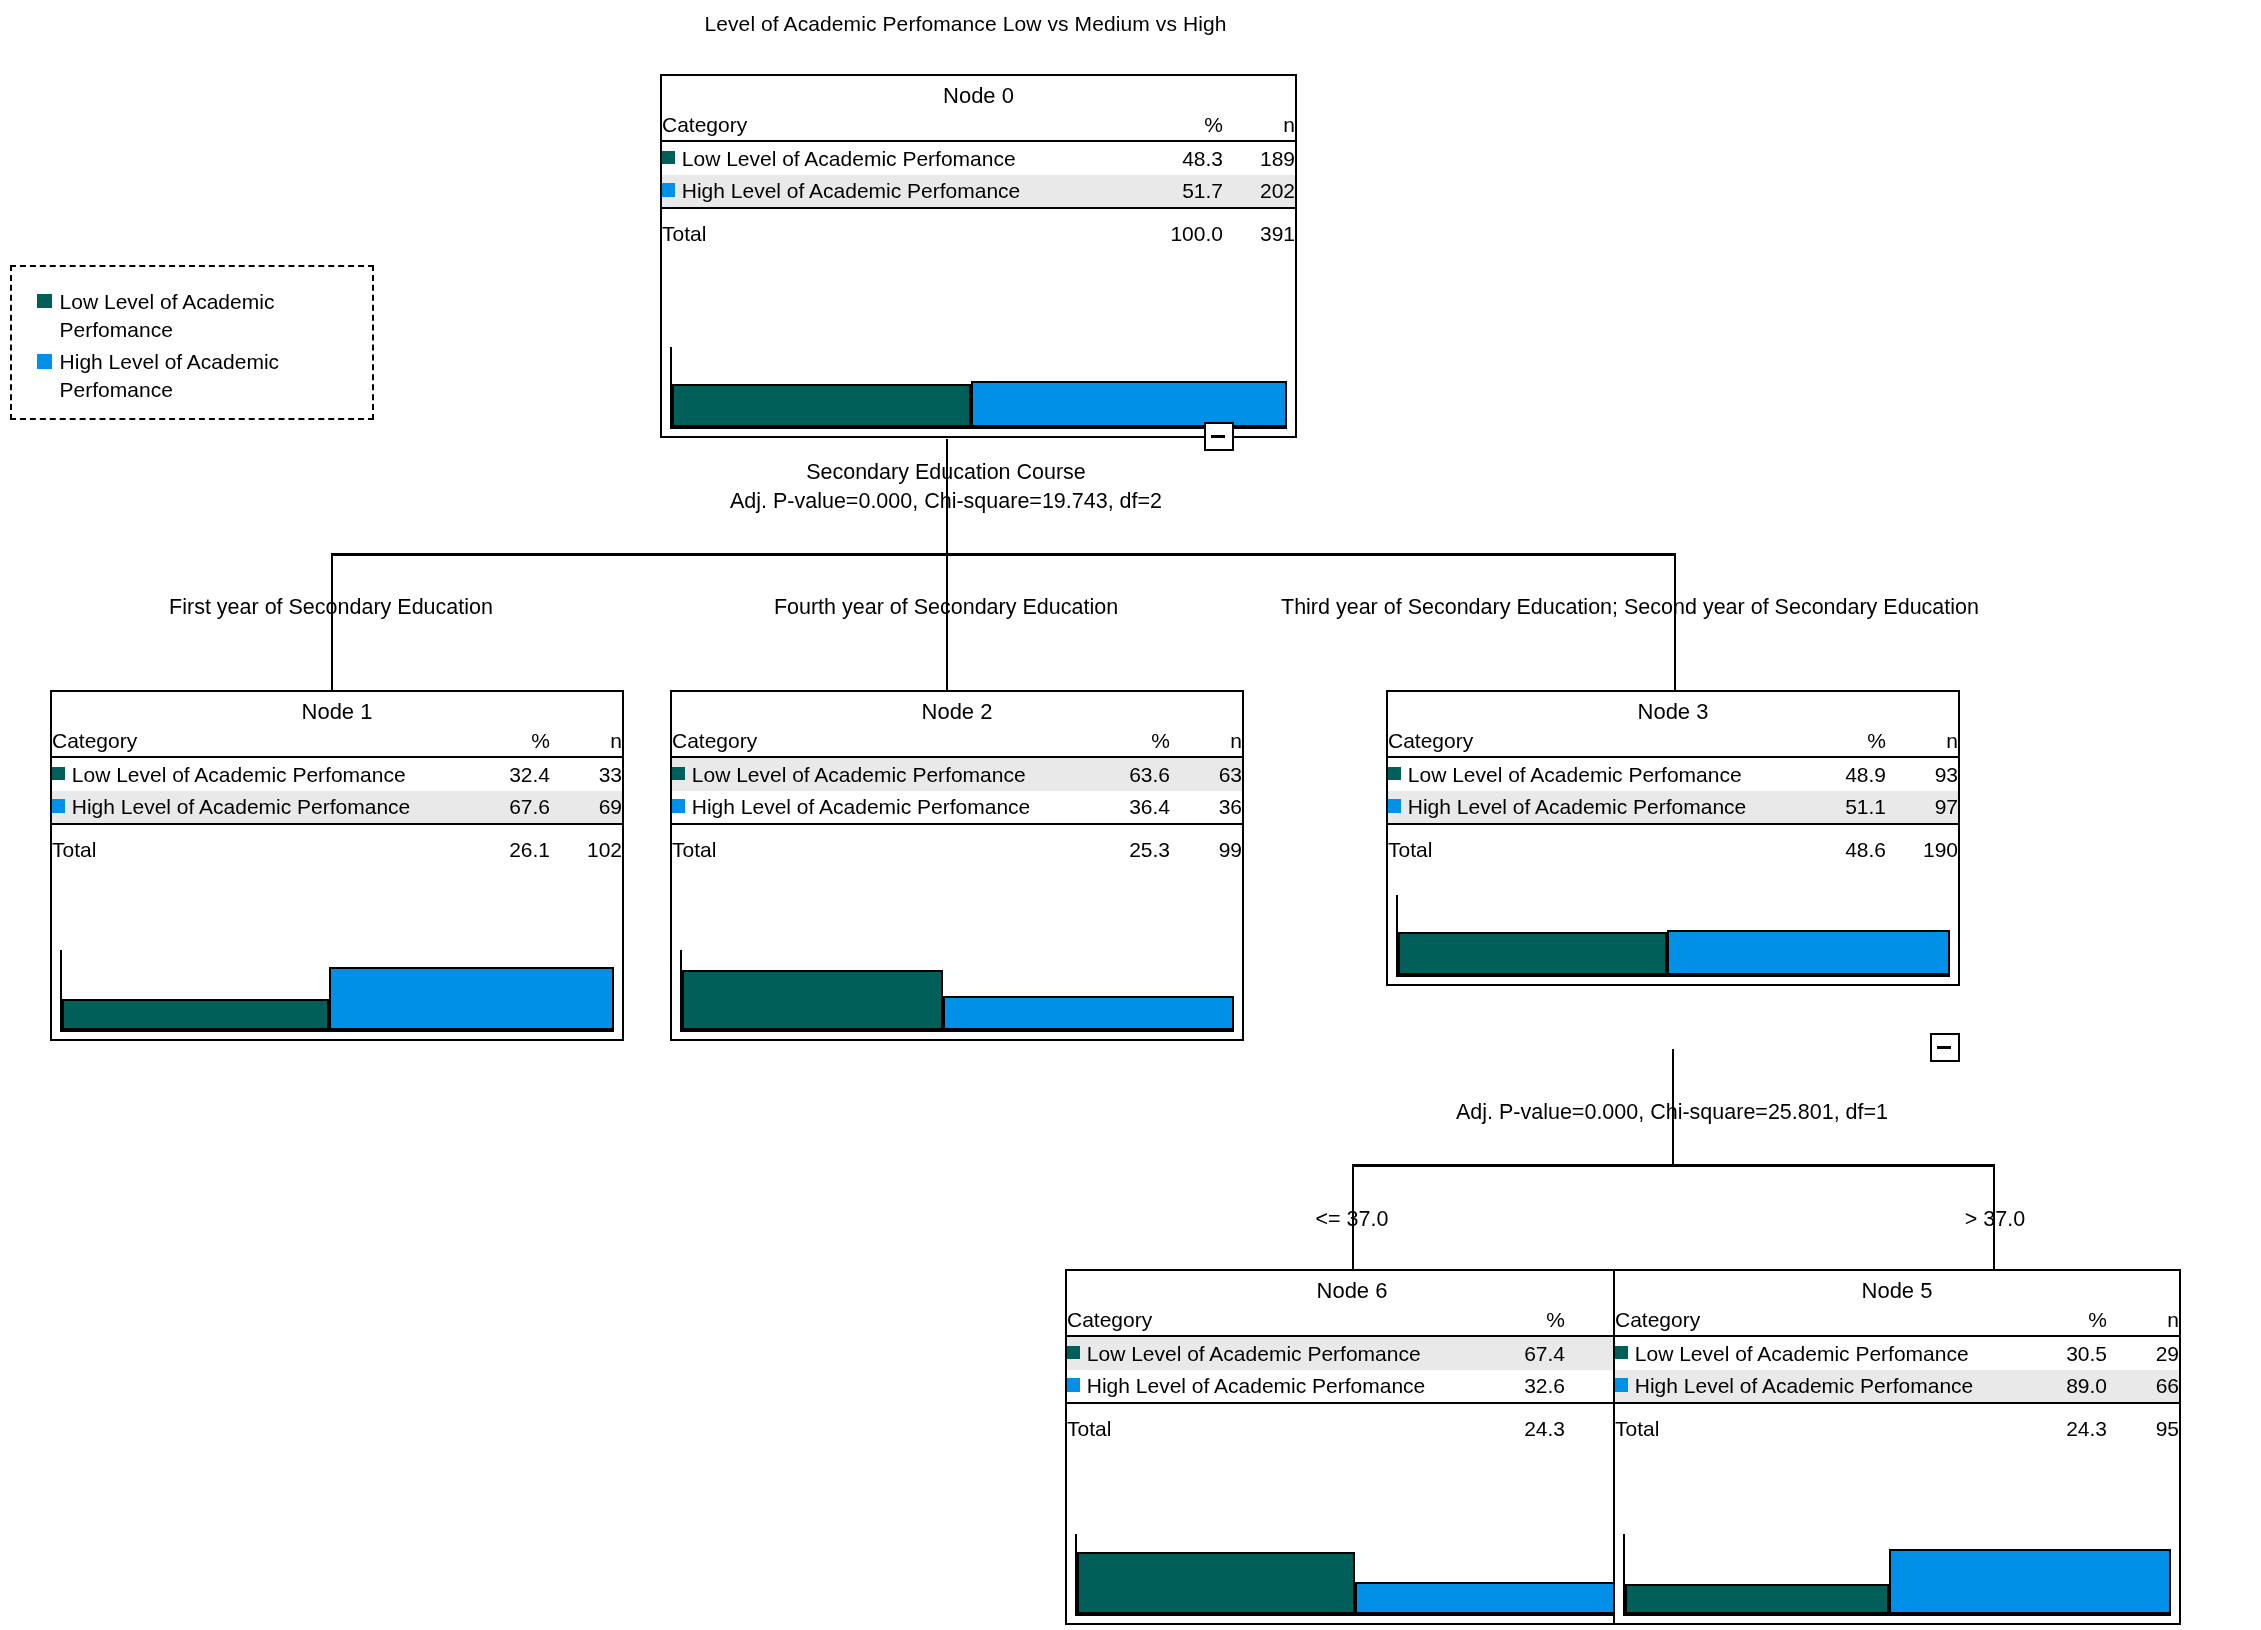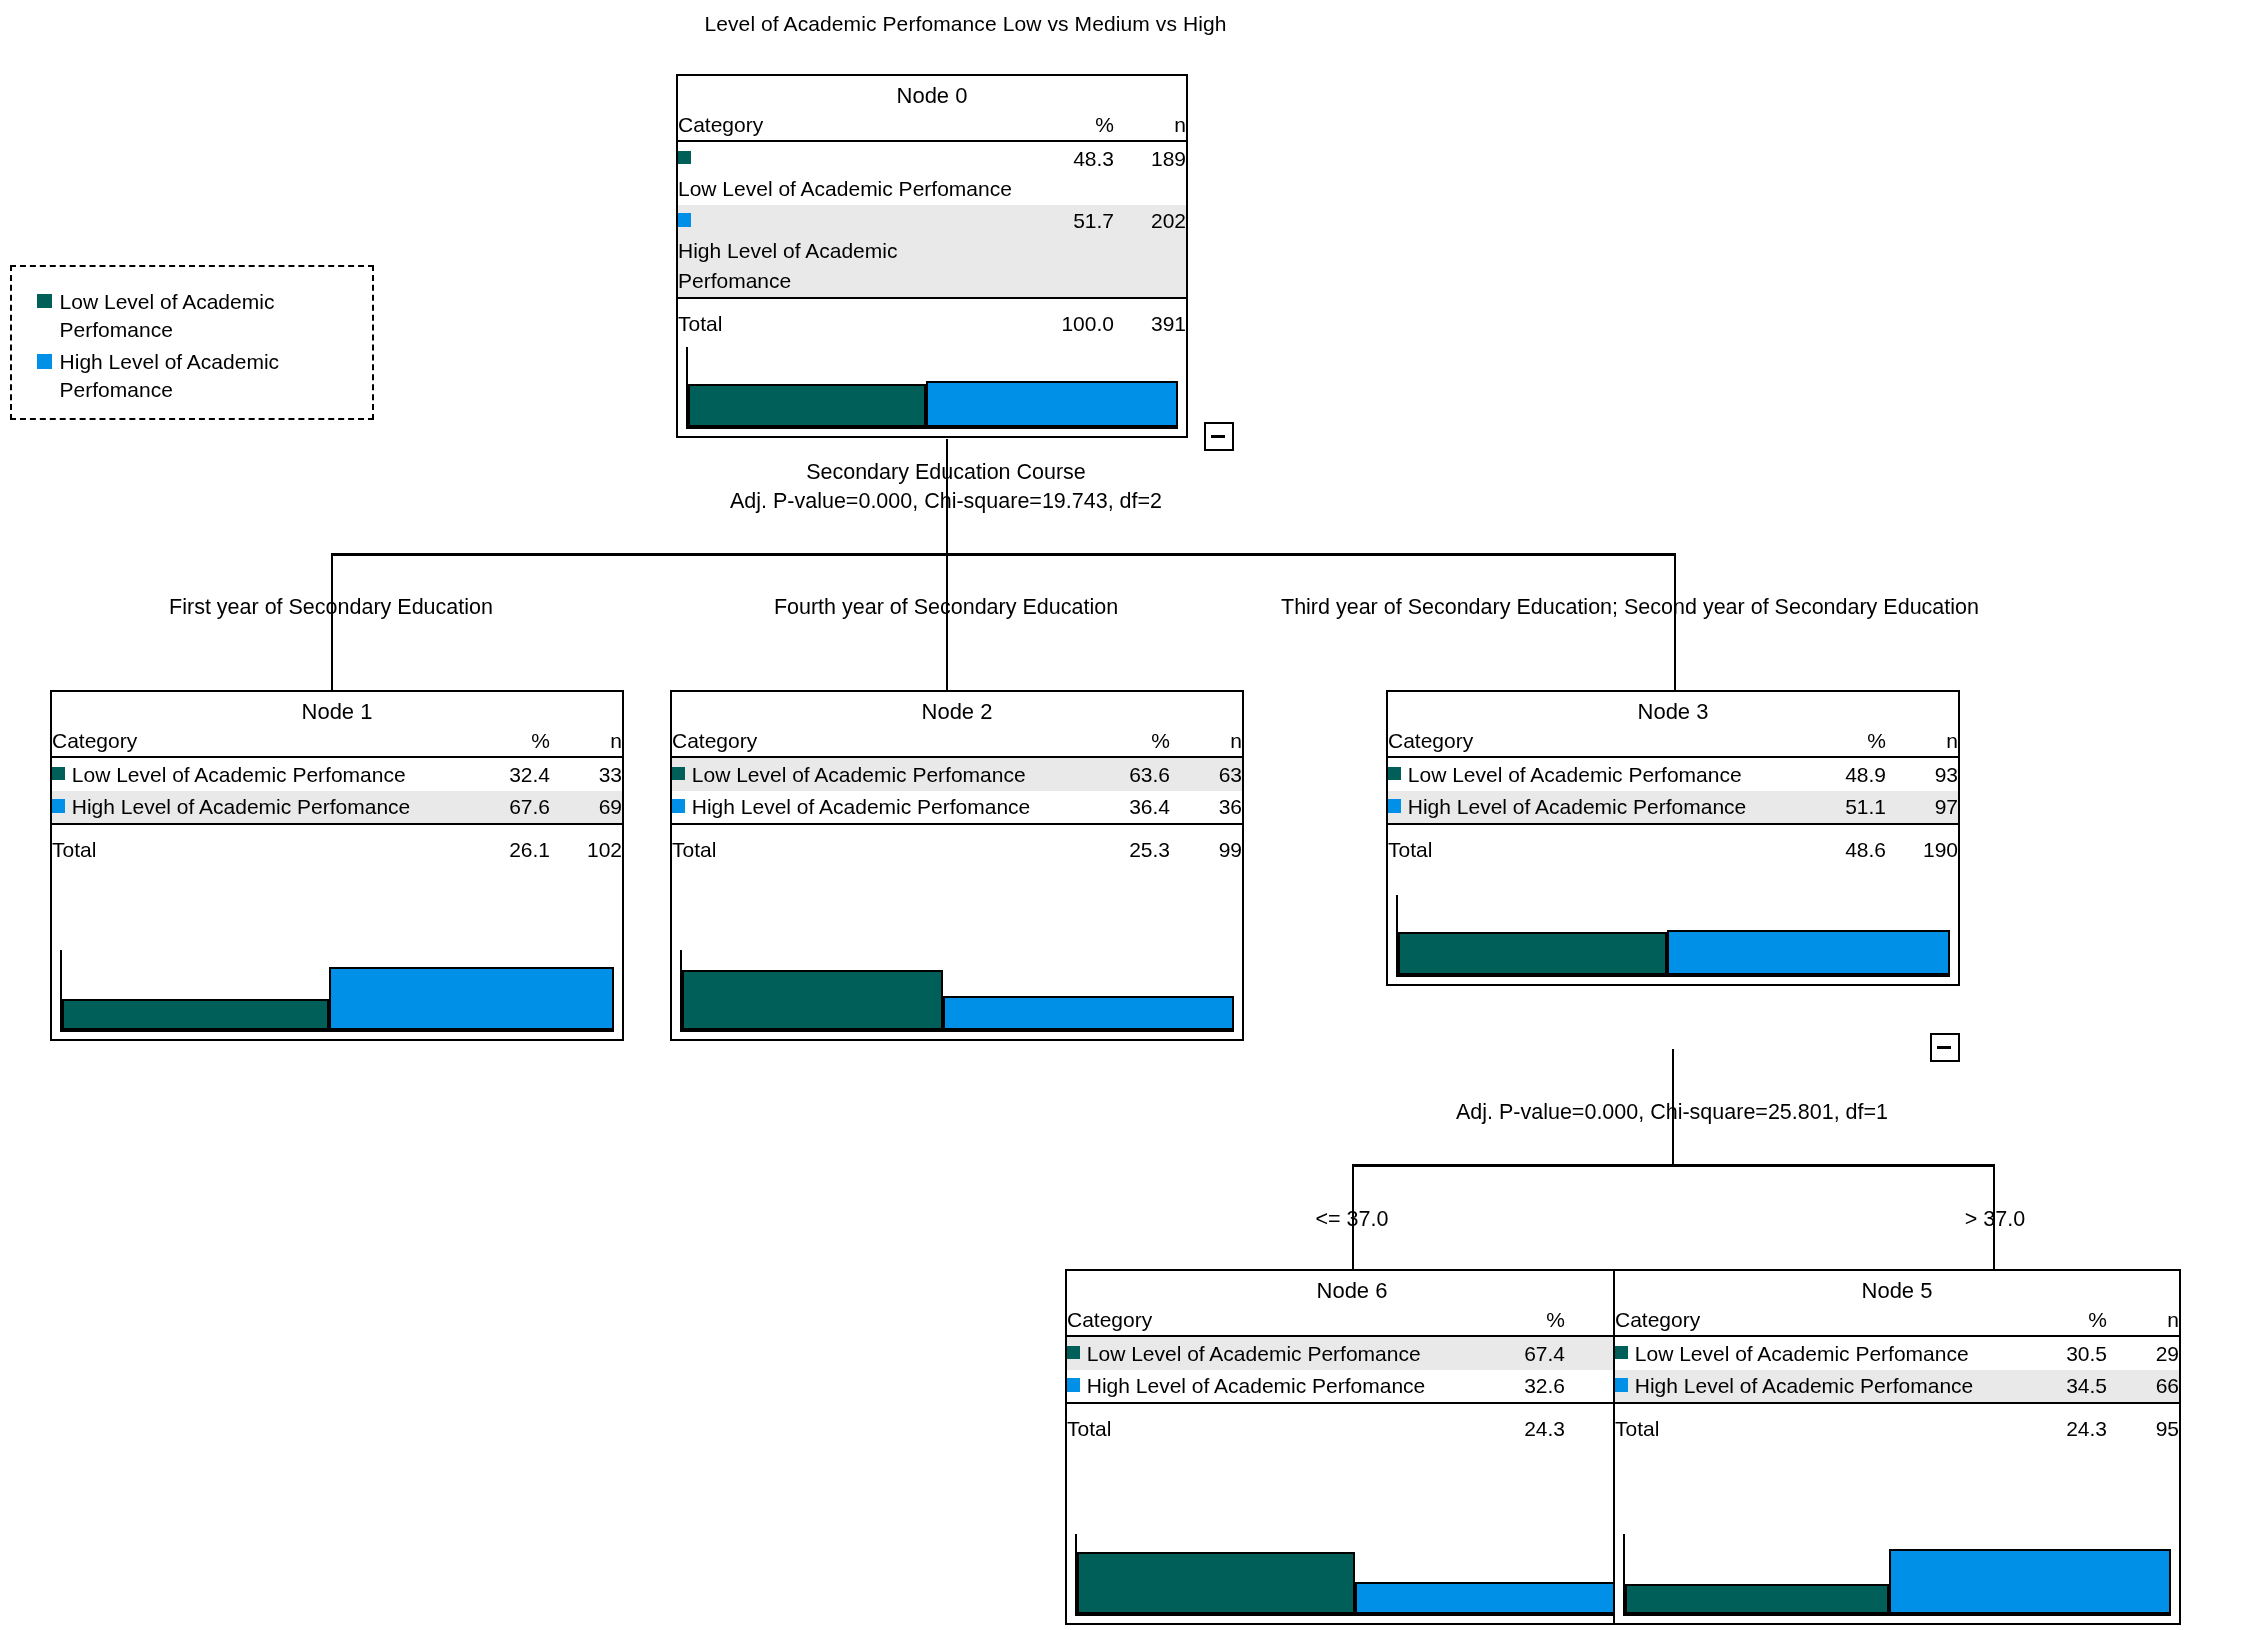--- a/index.html
+++ b/index.html
@@ -143,21 +143,21 @@
         <span class="legend-sw" style="background:#006059"></span>
         <span class="legend-text">Low Level of Academic Perfomance</span>
       </div>
       <div class="legend-row">
         <span class="legend-sw" style="background:#0090e8"></span>
         <span class="legend-text">High Level of Academic Perfomance</span>
       </div>
     </div>
   </div>
 
-  <div class="node" style="left:660px; top:74px; width:512px; height:364px;margin-left:16px;">
+  <div class="node" style="left:660px; top:74px; width:637px; height:364px;">
     <div class="node-title">Node 0</div>
     <table class="tbl">
       <tbody>
           <tr class="hdr-row">
         <td class="c-cat">Category</td>
         <td class="c-pct" style="width:99px">%</td>
         <td class="c-n" style="width:72px">n</td>
       </tr>
       <tr class="cat-row">
         <td class="c-cat"><span class="swatch" style="background:#006059"></span><span class="catlabel">Low Level of Academic Perfomance</span></td>
@@ -354,21 +354,21 @@
         <td class="c-pct" style="width:99px">%</td>
         <td class="c-n" style="width:72px">n</td>
       </tr>
       <tr class="cat-row">
         <td class="c-cat"><span class="swatch" style="background:#006059"></span><span class="catlabel">Low Level of Academic Perfomance</span></td>
         <td class="c-pct">30.5</td>
         <td class="c-n">29</td>
       </tr>
       <tr class="cat-row hl">
         <td class="c-cat"><span class="swatch" style="background:#0090e8"></span><span class="catlabel">High Level of Academic Perfomance</span></td>
-        <td class="c-pct">34.5</td>
+        <td class="c-pct">89.0</td>
         <td class="c-n">66</td>
       </tr>
       <tr class="total-row">
         <td class="c-cat">Total</td>
         <td class="c-pct">24.3</td>
         <td class="c-n">95</td>
       </tr>
     </tbody>
       </table>
     <div class="barbox" style="position:absolute; left:7.7px; right:7.7px; bottom:6.6px; height:82px;">

